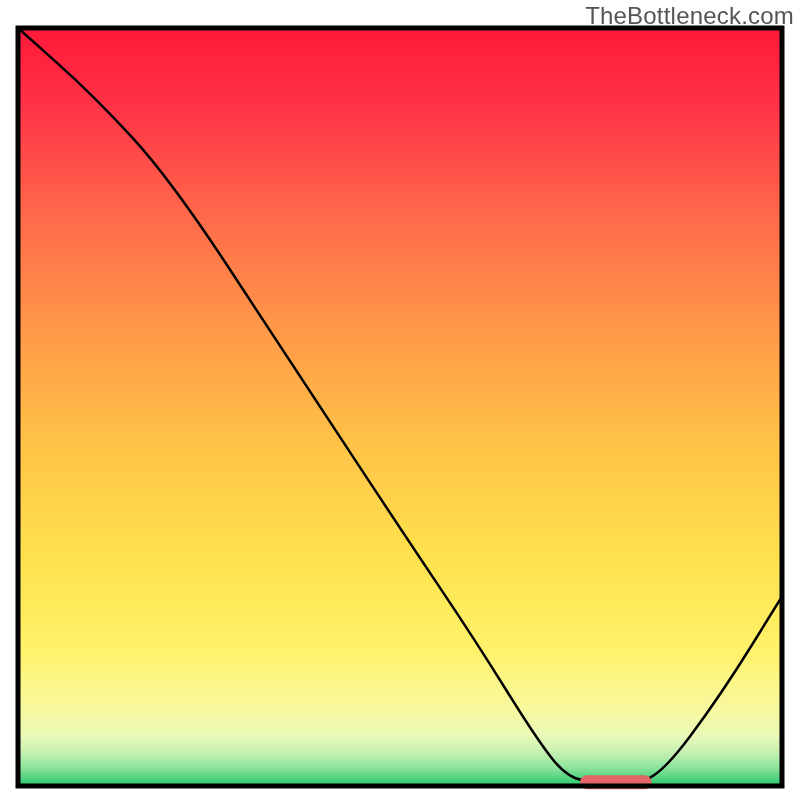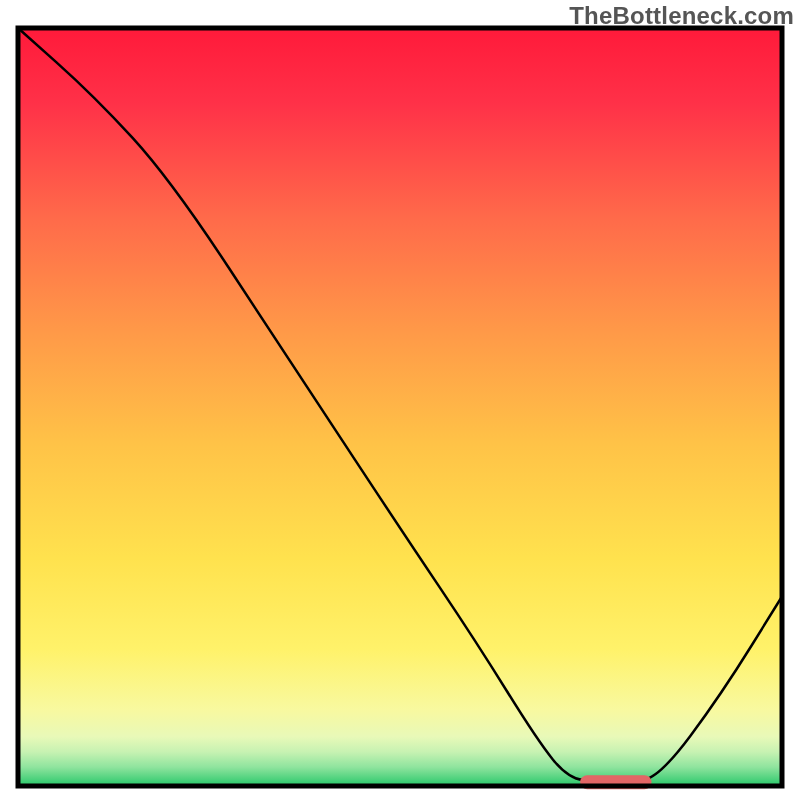--- a/index.html
+++ b/index.html
@@ -13,21 +13,21 @@
   .container {
     position: relative;
     width: 800px;
     height: 800px;
   }
   .watermark {
     position: absolute;
     top: 2px;
     right: 6px;
     font-size: 24px;
-    font-weight: 700;
+    font-weight: 400;
     color: #555555;
     letter-spacing: 0.2px;
     z-index: 10;
   }
   svg.chart {
     position: absolute;
     left: 0;
     top: 0;
     width: 800px;
     height: 800px;

